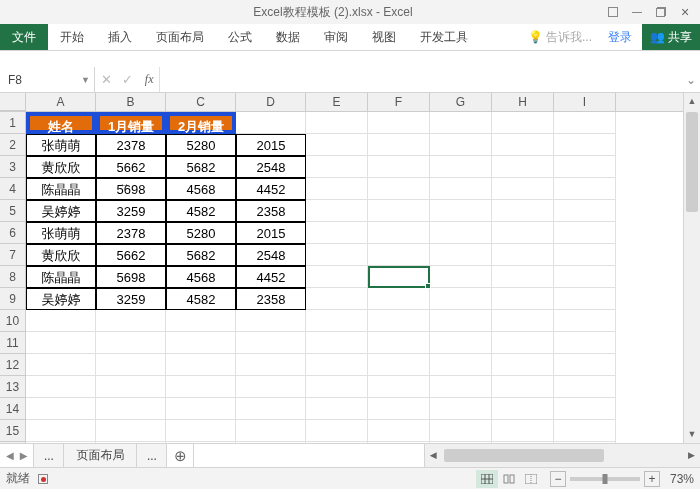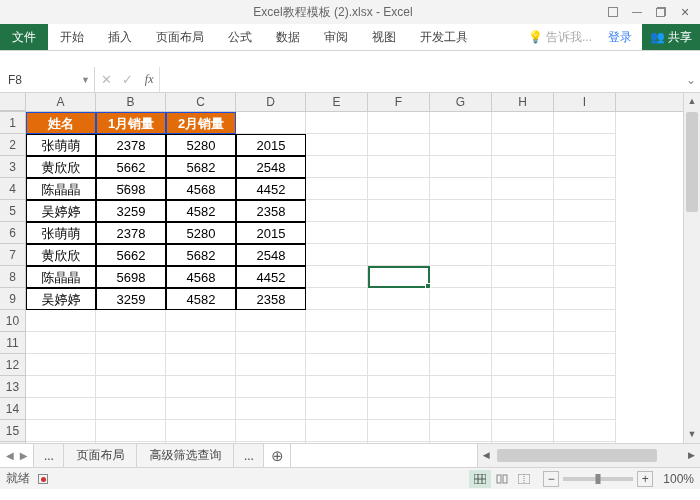--- a/index.html
+++ b/index.html
@@ -36,21 +36,21 @@
 .col-headers { display: flex; height: 19px; background: #f0f0f0; border-bottom: 1px solid #ccc; }
 .corner { width: 26px; background: #f0f0f0; border-right: 1px solid #ccc; border-bottom: 1px solid #ccc; }
 .col-h { border-right: 1px solid #ccc; text-align: center; color: #555; line-height: 19px; font-size: 12px; }
 .rows-wrap { display: flex; }
 .row-headers { width: 26px; background: #f0f0f0; border-right: 1px solid #ccc; }
 .row-h { height: 22px; border-bottom: 1px solid #ccc; text-align: center; color: #555; line-height: 22px; font-size: 12px; }
 .cells { position: relative; flex: 1; }
 .cell-row { display: flex; height: 22px; }
 .cell { border-right: 1px solid #e0e0e0; border-bottom: 1px solid #e0e0e0; line-height: 21px; height: 22px; overflow: hidden; padding: 0 3px; text-align: center; color: #000; font-size: 13px; }
 .data-table { position: absolute; top: 0; left: 0; }
-.dt-h { background: #e26b0a; color: #fff; font-weight: bold; border: 1px solid #1d4ed8; }
+.dt-h { background: #e26b0a; color: #fff; font-weight: bold; border: 4px solid #1d4ed8; }
 .dt-c { background: #fff; border: 1px solid #000; }
 .dt-row { display: flex; height: 22px; }
 .dt { line-height: 21px; text-align: center; font-size: 13px; padding: 0 2px; }
 .col-A { width: 70px; } .col-B { width: 70px; } .col-C { width: 70px; } .col-D { width: 70px; }
 .col-E { width: 62px; } .col-F { width: 62px; } .col-G { width: 62px; } .col-H { width: 62px; } .col-I { width: 62px; }
 .sel-cell { position: absolute; border: 2px solid #217346; pointer-events: none; }
 .sel-handle { position: absolute; right: -3px; bottom: -3px; width: 6px; height: 6px; background: #217346; border: 1px solid #fff; }
 .cursor-ov { position: absolute; font-size: 11px; color: #333; pointer-events: none; }
 .scroll-v { width: 17px; background: #f0f0f0; border-left: 1px solid #d4d4d4; display: flex; flex-direction: column; }
 .scroll-btn { height: 17px; text-align: center; color: #666; font-size: 9px; line-height: 17px; cursor: pointer; }
@@ -427,21 +427,20 @@
   </div>
 </div>
 
 <div class="sheet-bar">
   <div class="sheet-nav">
     <span>◀</span>
     <span>▶</span>
   </div>
   <div class="sheet-tab" style="width:30px;justify-content:center">...</div>
   <div class="sheet-tab">页面布局</div>
-  <div class="sheet-tab">高级筛选查询</div>
   <div class="sheet-tab" style="width:30px;justify-content:center">...</div>
   <div class="sheet-add">⊕</div>
   <div class="sheet-spacer"></div>
   <div class="scroll-h-wrap">
     <div class="scroll-btn">◀</div>
     <div class="scroll-track-h">
         <div class="scroll-thumb-h"></div>
       </div>
     <div class="scroll-btn">▶</div>
   </div>
@@ -472,15 +471,15 @@
           <line x1="6" y1="0" x2="6" y2="10" stroke="#888" stroke-dasharray="1"></line>
         </svg>
       </div>
   </div>
   <div class="zoom">
     <div class="zoom-btn">−</div>
     <div class="zoom-track">
         <div class="zoom-thumb"></div>
       </div>
     <div class="zoom-btn">+</div>
-    <span style="margin-left:6px">100%</span>
+    <span style="margin-left:6px">73%</span>
   </div>
 </div>
 
 </body></html>

